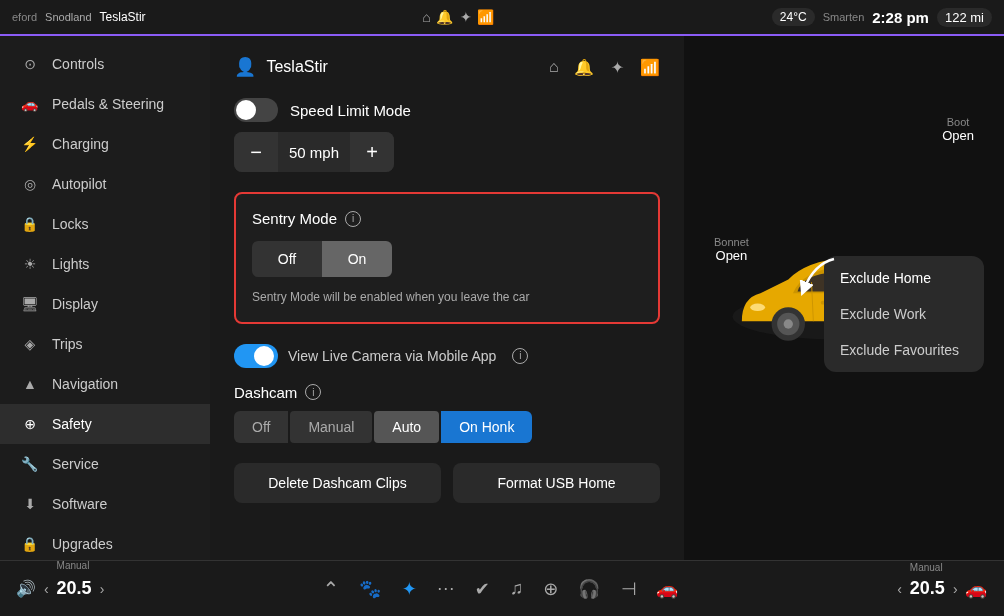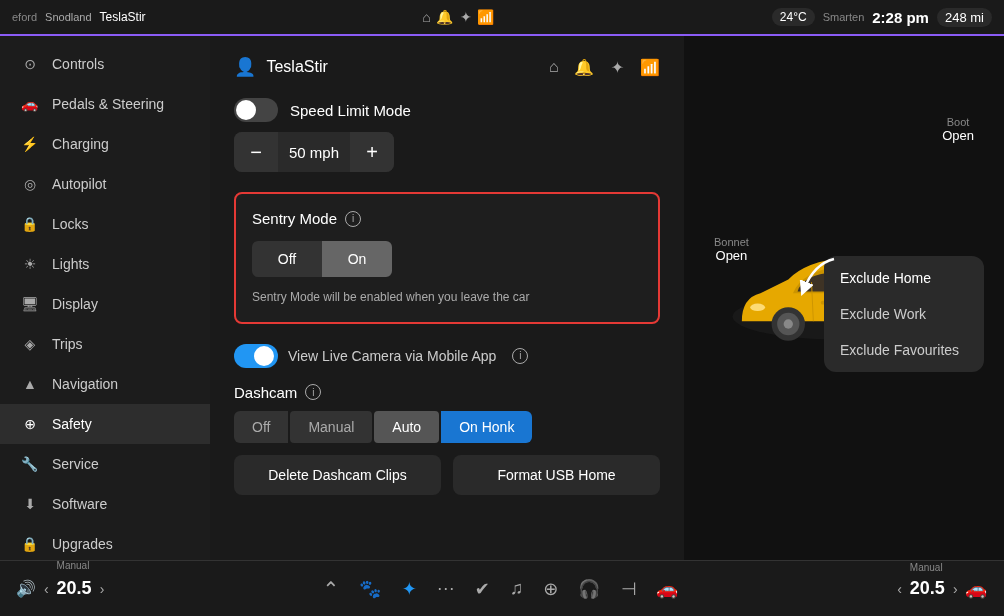--- a/index.html
+++ b/index.html
@@ -268,21 +268,21 @@
       height: 24px;
       background: #2196F3;
       border-radius: 12px;
       position: relative;
       cursor: pointer;
     }
     .toggle-blue .toggle-knob { left: 20px; }
     .live-camera-label { font-size: 14px; color: #ccc; }
 
     
-    .dashcam-section { margin-bottom: 12px; }
+    .dashcam-section { margin-bottom: 20px; }
     .dashcam-header {
       display: flex;
       align-items: center;
       gap: 8px;
       margin-bottom: 10px;
       font-size: 15px;
       font-weight: 500;
     }
     .dashcam-options {
       display: flex;
@@ -411,21 +411,21 @@
   <div class="top-bar-center">
     <span style="font-size:14px;color:#aaa;cursor:pointer;">⌂</span>
     <span style="font-size:14px;color:#aaa;cursor:pointer;">🔔</span>
     <span style="font-size:14px;color:#aaa;cursor:pointer;">✦</span>
     <span style="font-size:14px;color:#aaa;cursor:pointer;">📶</span>
   </div>
   <div class="top-bar-right">
     <span class="temp-badge">24°C</span>
     <span style="font-size:11px;color:#888;">Smarten</span>
     <span class="time">2:28 pm</span>
-    <span style="font-size:13px;color:#fff;background:#2a2a2a;padding:2px 8px;border-radius:12px;">248 mi</span>
+    <span style="font-size:13px;color:#fff;background:#2a2a2a;padding:2px 8px;border-radius:12px;">122 mi</span>
   </div>
 </div>
 
 <div class="main-content">
 
   <div class="sidebar">
     <div class="sidebar-item">
       <span class="sidebar-icon">⊙</span>
       <span class="sidebar-label">Controls</span>
     </div>

